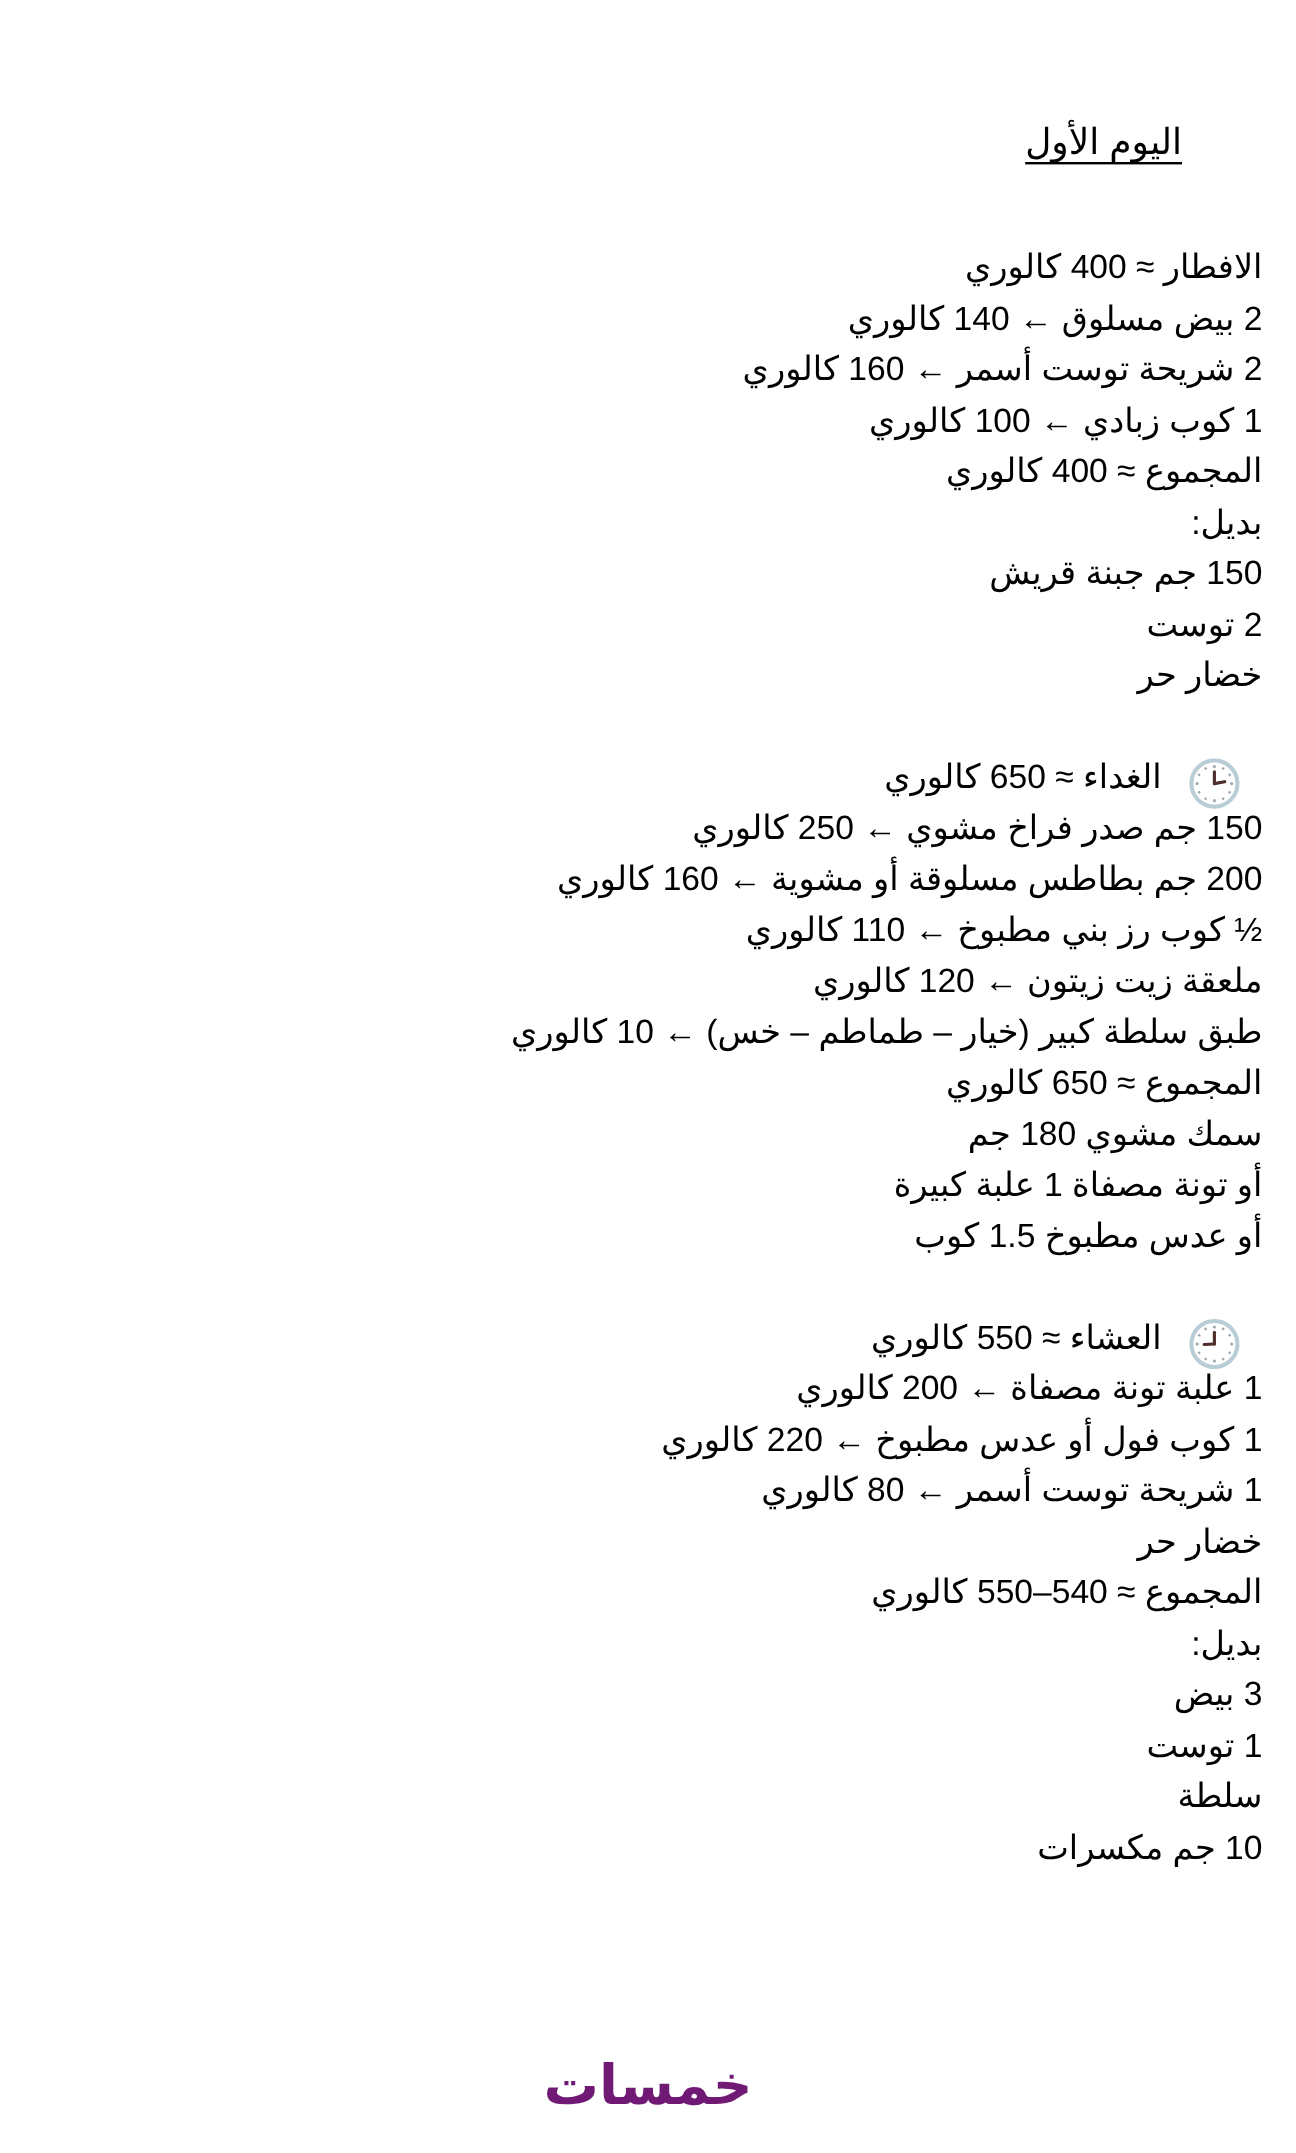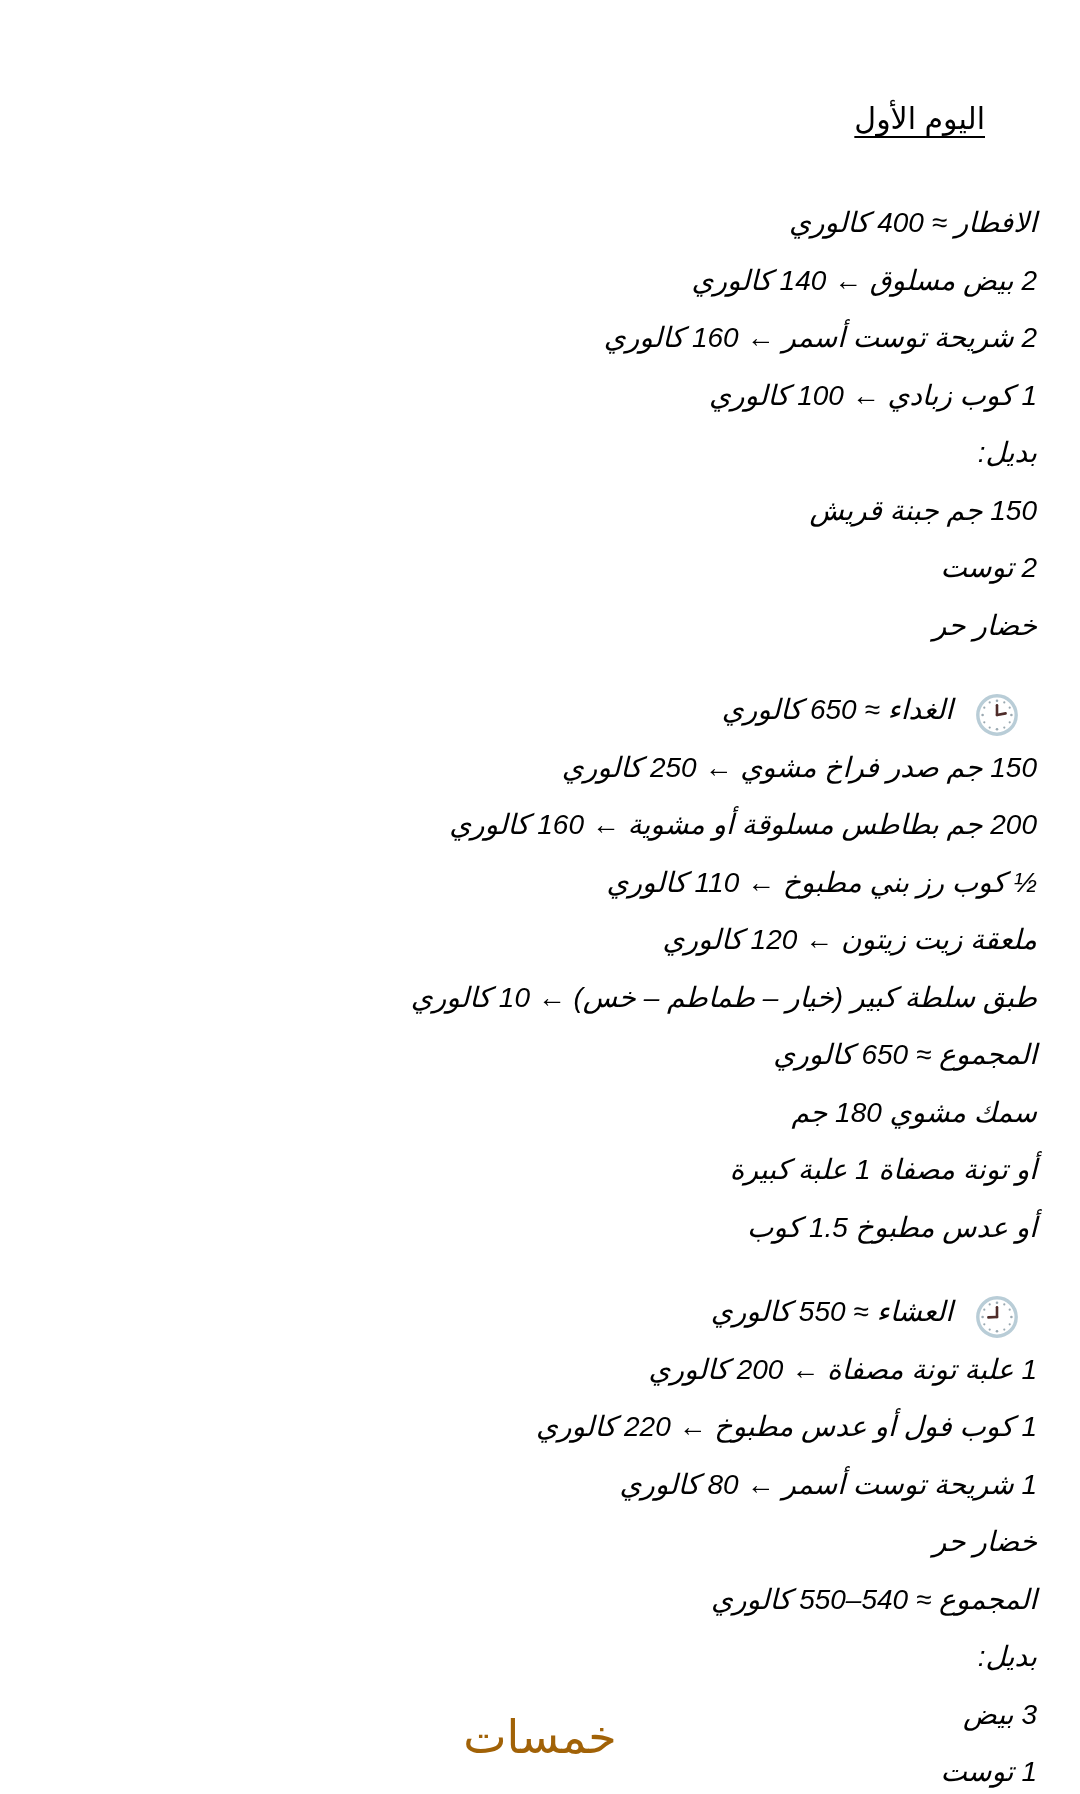--- a/index.html
+++ b/index.html
@@ -22,52 +22,53 @@
     margin:0 67px 0 0;
     font-size:30px;
     font-weight:400;
     line-height:43px;
     text-decoration:underline;
     text-decoration-thickness:2px;
     text-underline-offset:7px;
   }
   .meal{margin:62px 0 0 0;}
   .meal.gapped{margin-top:42px;}
-  p.line{margin:15px;padding:0;font-style:italic;}
+  p.line{margin:0;padding:0;}
   p.header{position:relative;}
   p.header.with-icon{padding-right:84px;}
   .clock{
     position:absolute;
     right:18px;top:4px;
     width:44px;height:44px;
     display:inline-block;
   }
   .watermark{
     position:absolute;
     top:1712px;left:0;right:0;
     text-align:center;
     font-size:46px;
-    font-weight:400;
+    font-weight:700;
     line-height:1.1;
-    color:#a16207;
+    color:#701a75;
     letter-spacing:1px;
   }
 </style>
 </head>
 <body>
 
 <div class="page">
 
   <h1 class="title">اليوم الأول</h1>
 
   <section class="meal">
     <p class="line header">الافطار ≈ 400 كالوري</p>
     <p class="line">2 بيض مسلوق ← 140 كالوري</p>
     <p class="line">2 شريحة توست أسمر ← 160 كالوري</p>
     <p class="line">1 كوب زبادي ← 100 كالوري</p>
+    <p class="line">المجموع ≈ 400 كالوري</p>
     <p class="line">بديل:</p>
     <p class="line">150 جم جبنة قريش</p>
     <p class="line">2 توست</p>
     <p class="line">خضار حر</p>
   </section>
 
   <section class="meal gapped">
     <p class="line header with-icon">
       <span class="clock">
         <svg width="44" height="44" viewBox="0 0 44 44" xmlns="http://www.w3.org/2000/svg">

